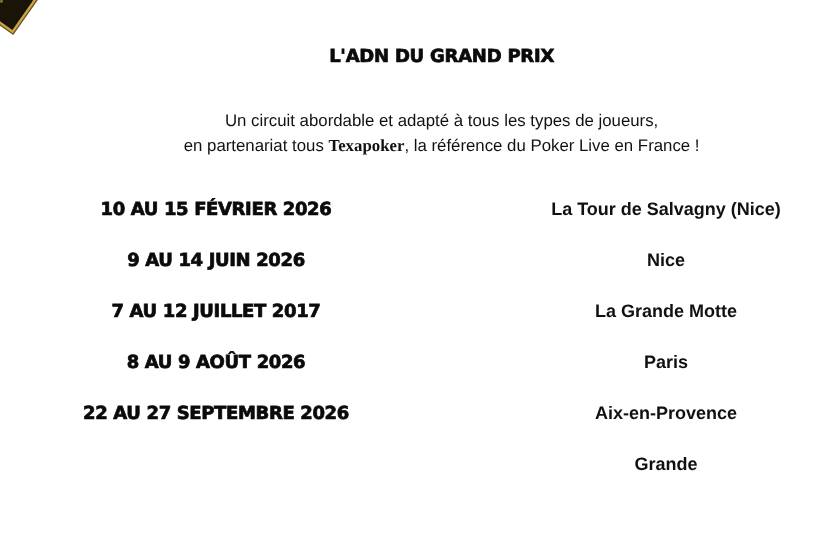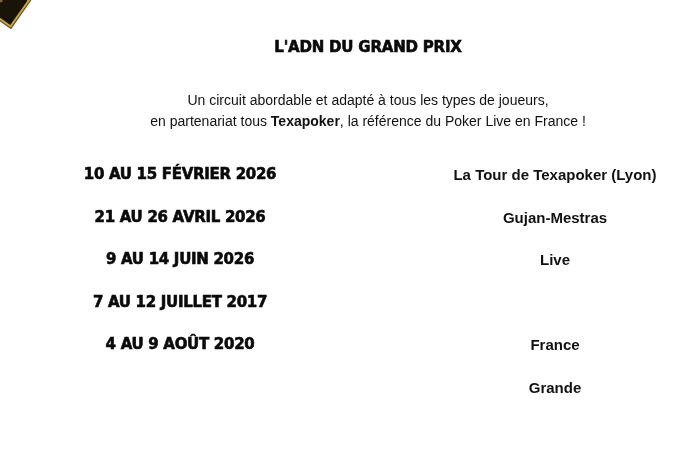--- a/index.html
+++ b/index.html
@@ -54,20 +54,21 @@
       left: 0;
       width: 736px;
       text-align: center;
       font-family: "Liberation Sans", sans-serif;
       font-size: 14px;
       line-height: 21px;
       color: #111111;
     }
     .intro b {
       font-weight: 700;
+      font-family: Liberation Serif, serif;
     }
     .schedule {
       position: absolute;
       top: 160px;
       left: 0;
       width: 700px;
     }
     .row {
       position: relative;
       height: 42.5px;
@@ -109,33 +110,34 @@
 <div class="intro">
   <div>Un circuit abordable et adapté à tous les types de joueurs,</div>
   <div>
     <span>en partenariat tous </span><b>Texapoker</b><span>, la référence du Poker Live en France !</span>
   </div>
 </div>
 
 <div class="schedule">
   <div class="row">
     <div class="date">10 AU 15 FÉVRIER 2026</div>
-    <div class="place">La Tour de Texapoker (Lyon)</div>
-  </div>
-  <div class="row">
-    <div class="date">21 AU 26 AVRIL 2026</div>
-    <div class="place">Gujan-Mestras</div>
+    <div class="place">La Tour de Salvagny (Nice)</div>
   </div>
   <div class="row">
     <div class="date">9 AU 14 JUIN 2026</div>
-    <div class="place">Live</div>
+    <div class="place">Nice</div>
   </div>
   <div class="row">
     <div class="date">7 AU 12 JUILLET 2017</div>
+    <div class="place">La Grande Motte</div>
   </div>
   <div class="row">
-    <div class="date">4 AU 9 AOÛT 2020</div>
-    <div class="place">France</div>
+    <div class="date">8 AU 9 AOÛT 2026</div>
+    <div class="place">Paris</div>
+  </div>
+  <div class="row">
+    <div class="date">22 AU 27 SEPTEMBRE 2026</div>
+    <div class="place">Aix-en-Provence</div>
   </div>
   <div class="row">
     <div class="place">Grande</div>
   </div>
 </div>
 
 </body></html>

